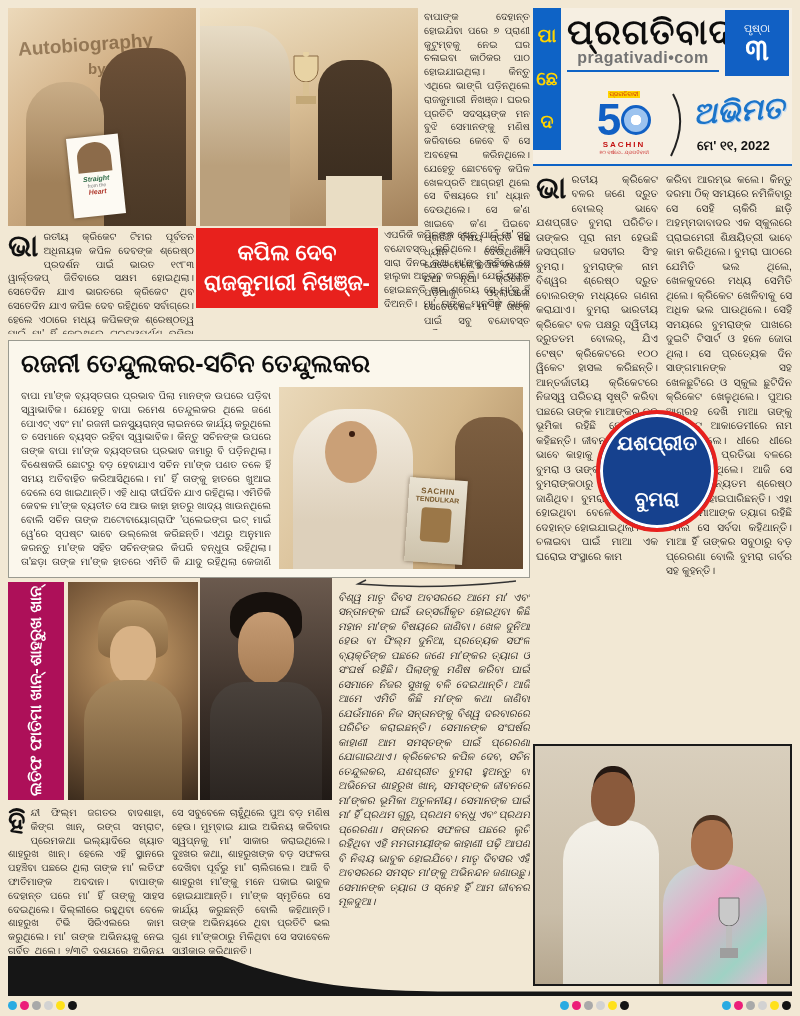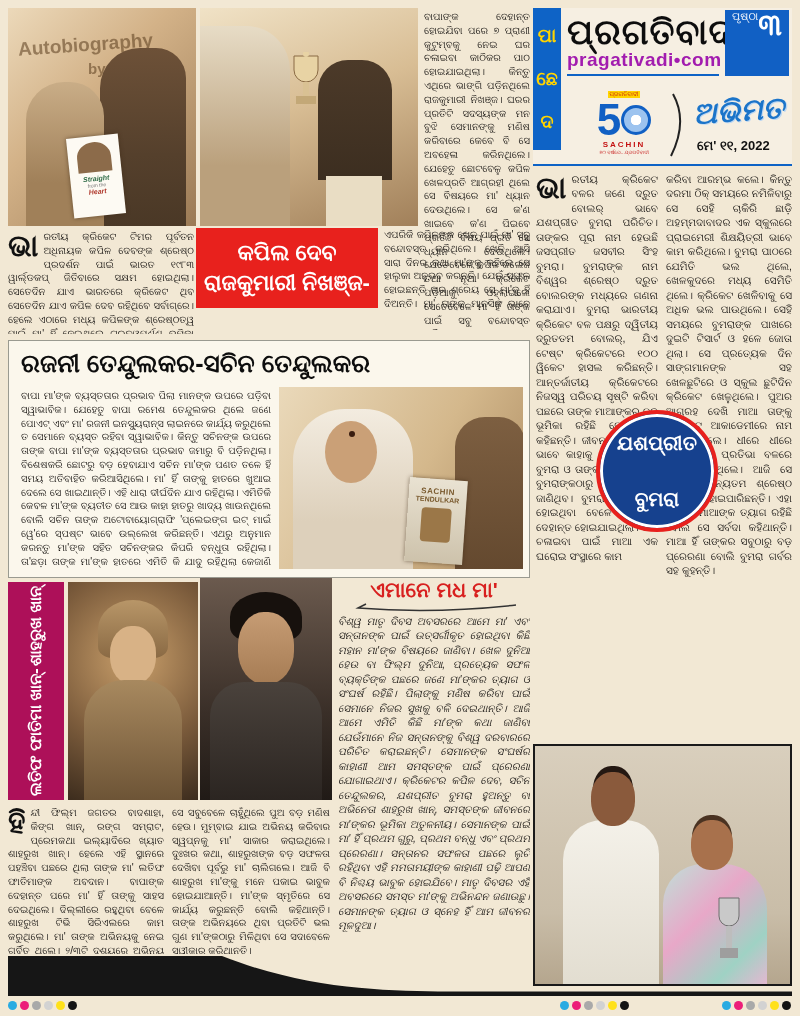--- a/index.html
+++ b/index.html
@@ -18,24 +18,24 @@
     float:left; font-size:30px; font-weight:bold; line-height:.9;
     padding:2px 5px 0 0; color:#111;
   }
   
   .side-strip {
     background:#0e63c6; color:#ffd400; font-weight:bold;
     display:flex; flex-direction:column; align-items:center;
     justify-content:space-around; font-size:19px; padding:6px 0;
   }
   .mast-title { font-size:35px; font-weight:bold; color:#0d0d0d; letter-spacing:1px; line-height:1; }
-  .mast-url { font-size:19px; font-weight:bold; color:#a21caf; letter-spacing:.5px; }
+  .mast-url { font-size:16px; font-weight:bold; color:#737373; letter-spacing:.5px; }
   .page-box {
     background:#1160c4; color:#fff; text-align:center;
-    display:flex; flex-direction:row; justify-content:center;
+    display:flex; flex-direction:column; justify-content:center;
   }
   .page-box .lbl { font-size:11px; }
   .page-box .num { font-size:30px; font-weight:bold; line-height:1; }
   .anniv { text-align:center; }
   .anniv .top { font-size:6px; color:#c41111; background:#ffd400; padding:0 2px; display:inline-block; }
   .anniv .row { display:flex; align-items:center; justify-content:center; }
   .anniv .five { font-size:44px; font-weight:bold; color:#1160c4; line-height:.9; }
   .anniv .emblem {
     width:30px; height:30px; border-radius:50%;
     border:3px solid #1160c4; background:
@@ -203,21 +203,20 @@
               background:linear-gradient(180deg,#6b5a4e 0%,#3a2f28 60%,#201a16 100%);">
     <div class="abs" style="left:30px; top:14px; width:72px; height:50px; border-radius:50% 50% 30% 30%;
                 background:#17110d;"></div>
     <div class="abs" style="left:38px; top:34px; width:56px; height:72px; border-radius:46%;
                 background:linear-gradient(180deg,#c69c74 0%,#a67c54 100%);"></div>
     <div class="abs" style="left:10px; top:104px; width:112px; height:118px; border-radius:34px 34px 0 0;
                 background:linear-gradient(180deg,#4a423c 0%,#2b2521 100%);"></div>
   </div>
 
   <div class="abs" style="left:338px; top:578px; width:192px; height:410px;">
-    <div class="mid-headline">ଏମାନେ ମଧ ମା'</div>
     <svg width="180" height="12" viewBox="0 0 180 12" style="display:block;margin:0 auto;">
       <path d="M172 3 Q 90 12 14 6 l 8 -4" stroke="#333" stroke-width="1.5" fill="none"></path>
     </svg>
     <div class="body-text" style="position:static; width:192px; height:368px; font-style:italic; font-size:10.5px;">ବିଶ୍ୱ ମାତୃ ଦିବସ ଅବସରରେ ଆମେ ମା' ଏବଂ ସନ୍ତାନଙ୍କ ପାଇଁ ଉତ୍ସର୍ଗୀକୃତ ହୋଇଥିବା କିଛି ମହାନ ମା'ଙ୍କ ବିଷୟରେ ଜାଣିବା। ଖେଳ ଦୁନିଆ ହେଉ ବା ଫିଲ୍ମ ଦୁନିଆ, ପ୍ରତ୍ୟେକ ସଫଳ ବ୍ୟକ୍ତିଙ୍କ ପଛରେ ଜଣେ ମା'ଙ୍କର ତ୍ୟାଗ ଓ ସଂଘର୍ଷ ରହିଛି। ପିଲାଙ୍କୁ ମଣିଷ କରିବା ପାଇଁ ସେମାନେ ନିଜର ସୁଖକୁ ବଳି ଦେଇଥାନ୍ତି। ଆଜି ଆମେ ଏମିତି କିଛି ମା'ଙ୍କ କଥା ଜାଣିବା ଯେଉଁମାନେ ନିଜ ସନ୍ତାନଙ୍କୁ ବିଶ୍ୱ ଦରବାରରେ ପରିଚିତ କରାଇଛନ୍ତି। ସେମାନଙ୍କ ସଂଘର୍ଷର କାହାଣୀ ଆମ ସମସ୍ତଙ୍କ ପାଇଁ ପ୍ରେରଣା ଯୋଗାଇଥାଏ। କ୍ରିକେଟର କପିଳ ଦେବ, ସଚିନ ତେନ୍ଦୁଲକର, ଯଶପ୍ରୀତ ବୁମରା ହୁଅନ୍ତୁ ବା ଅଭିନେତା ଶାହରୁଖ ଖାନ୍, ସମସ୍ତଙ୍କ ଜୀବନରେ ମା'ଙ୍କର ଭୂମିକା ଅତୁଳନୀୟ। ସେମାନଙ୍କ ପାଇଁ ମା' ହିଁ ପ୍ରଥମ ଗୁରୁ, ପ୍ରଥମ ବନ୍ଧୁ ଏବଂ ପ୍ରଥମ ପ୍ରେରଣା। ସନ୍ତାନର ସଫଳତା ପଛରେ ଲୁଚି ରହିଥିବା ଏହି ମମତାମୟୀଙ୍କ କାହାଣୀ ପଢ଼ି ଆପଣ ବି ନିଶ୍ଚୟ ଭାବୁକ ହୋଇଯିବେ। ମାତୃ ଦିବସର ଏହି ଅବସରରେ ସମସ୍ତ ମା'ଙ୍କୁ ଅଭିନନ୍ଦନ ଜଣାଉଛୁ। ସେମାନଙ୍କ ତ୍ୟାଗ ଓ ସ୍ନେହ ହିଁ ଆମ ଜୀବନର ମୂଳଦୁଆ।</div>
   </div>
 
   <div class="body-text" style="left:8px; top:806px; width:156px; height:148px;">
     <span class="drop-cap">ହି</span><span>ନ୍ଦୀ ଫିଲ୍ମ ଜଗତର ବାଦଶାହା, କିଙ୍ଗ ଖାନ୍, ରଙ୍ଗ ସମ୍ରାଟ, ପ୍ରେମକଥା ଇଲ୍ୟାଦିରେ ଖ୍ୟାତ ଶାହରୁଖ ଖାନ୍। ହେଲେ ଏହି ସ୍ଥାନରେ ପହଞ୍ଚିବା ପଛରେ ଥିଲା ତାଙ୍କ ମା' ଲତିଫ ଫାତିମାଙ୍କ ଅବଦାନ। ବାପାଙ୍କ ଦେହାନ୍ତ ପରେ ମା' ହିଁ ତାଙ୍କୁ ସାହସ ଦେଇଥିଲେ। ଦିଲ୍ଲୀରେ ରହୁଥିବା ବେଳେ ଶାହରୁଖ ଟିଭି ସିରିଏଲରେ କାମ କରୁଥିଲେ। ମା' ତାଙ୍କ ଅଭିନୟକୁ ନେଇ ଗର୍ବିତ ଥିଲେ। ୨/୩ଟି ଦୃଶ୍ୟରେ ଅଭିନୟ କଲେ ମଧ୍ୟ ମା' ତାଙ୍କୁ ପ୍ରଶଂସା କରୁଥିଲେ। ଯେତେବେଳେ ସେ ମୁମ୍ବାଇ ଗଲେ ସେତେବେଳେ ମା' ହିଁ ତାଙ୍କ ସାହା ଥିଲେ।</span>
   </div>
   <div class="body-text" style="left:172px; top:806px; width:158px; height:148px;">ସେ ସବୁବେଳେ ଚାହୁଁଥିଲେ ପୁଅ ବଡ଼ ମଣିଷ ହେଉ। ମୁମ୍ବାଇ ଯାଇ ଅଭିନୟ କରିବାର ସ୍ୱପ୍ନକୁ ମା' ସାକାର କରାଇଥିଲେ। ଦୁଃଖର କଥା, ଶାହରୁଖଙ୍କ ବଡ଼ ସଫଳତା ଦେଖିବା ପୂର୍ବରୁ ମା' ଚାଲିଗଲେ। ଆଜି ବି ଶାହରୁଖ ମା'ଙ୍କୁ ମନେ ପକାଇ ଭାବୁକ ହୋଇଯାଆନ୍ତି। ମା'ଙ୍କ ସ୍ମୃତିରେ ସେ କାର୍ଯ୍ୟ କରୁଛନ୍ତି ବୋଲି କହିଥାନ୍ତି। ତାଙ୍କ ଅଭିନୟରେ ଥିବା ପ୍ରତିଟି ଭଲ ଗୁଣ ମା'ଙ୍କଠାରୁ ମିଳିଥିବା ସେ ସଦାବେଳେ ସ୍ୱୀକାର କରିଥାନ୍ତି।</div>

